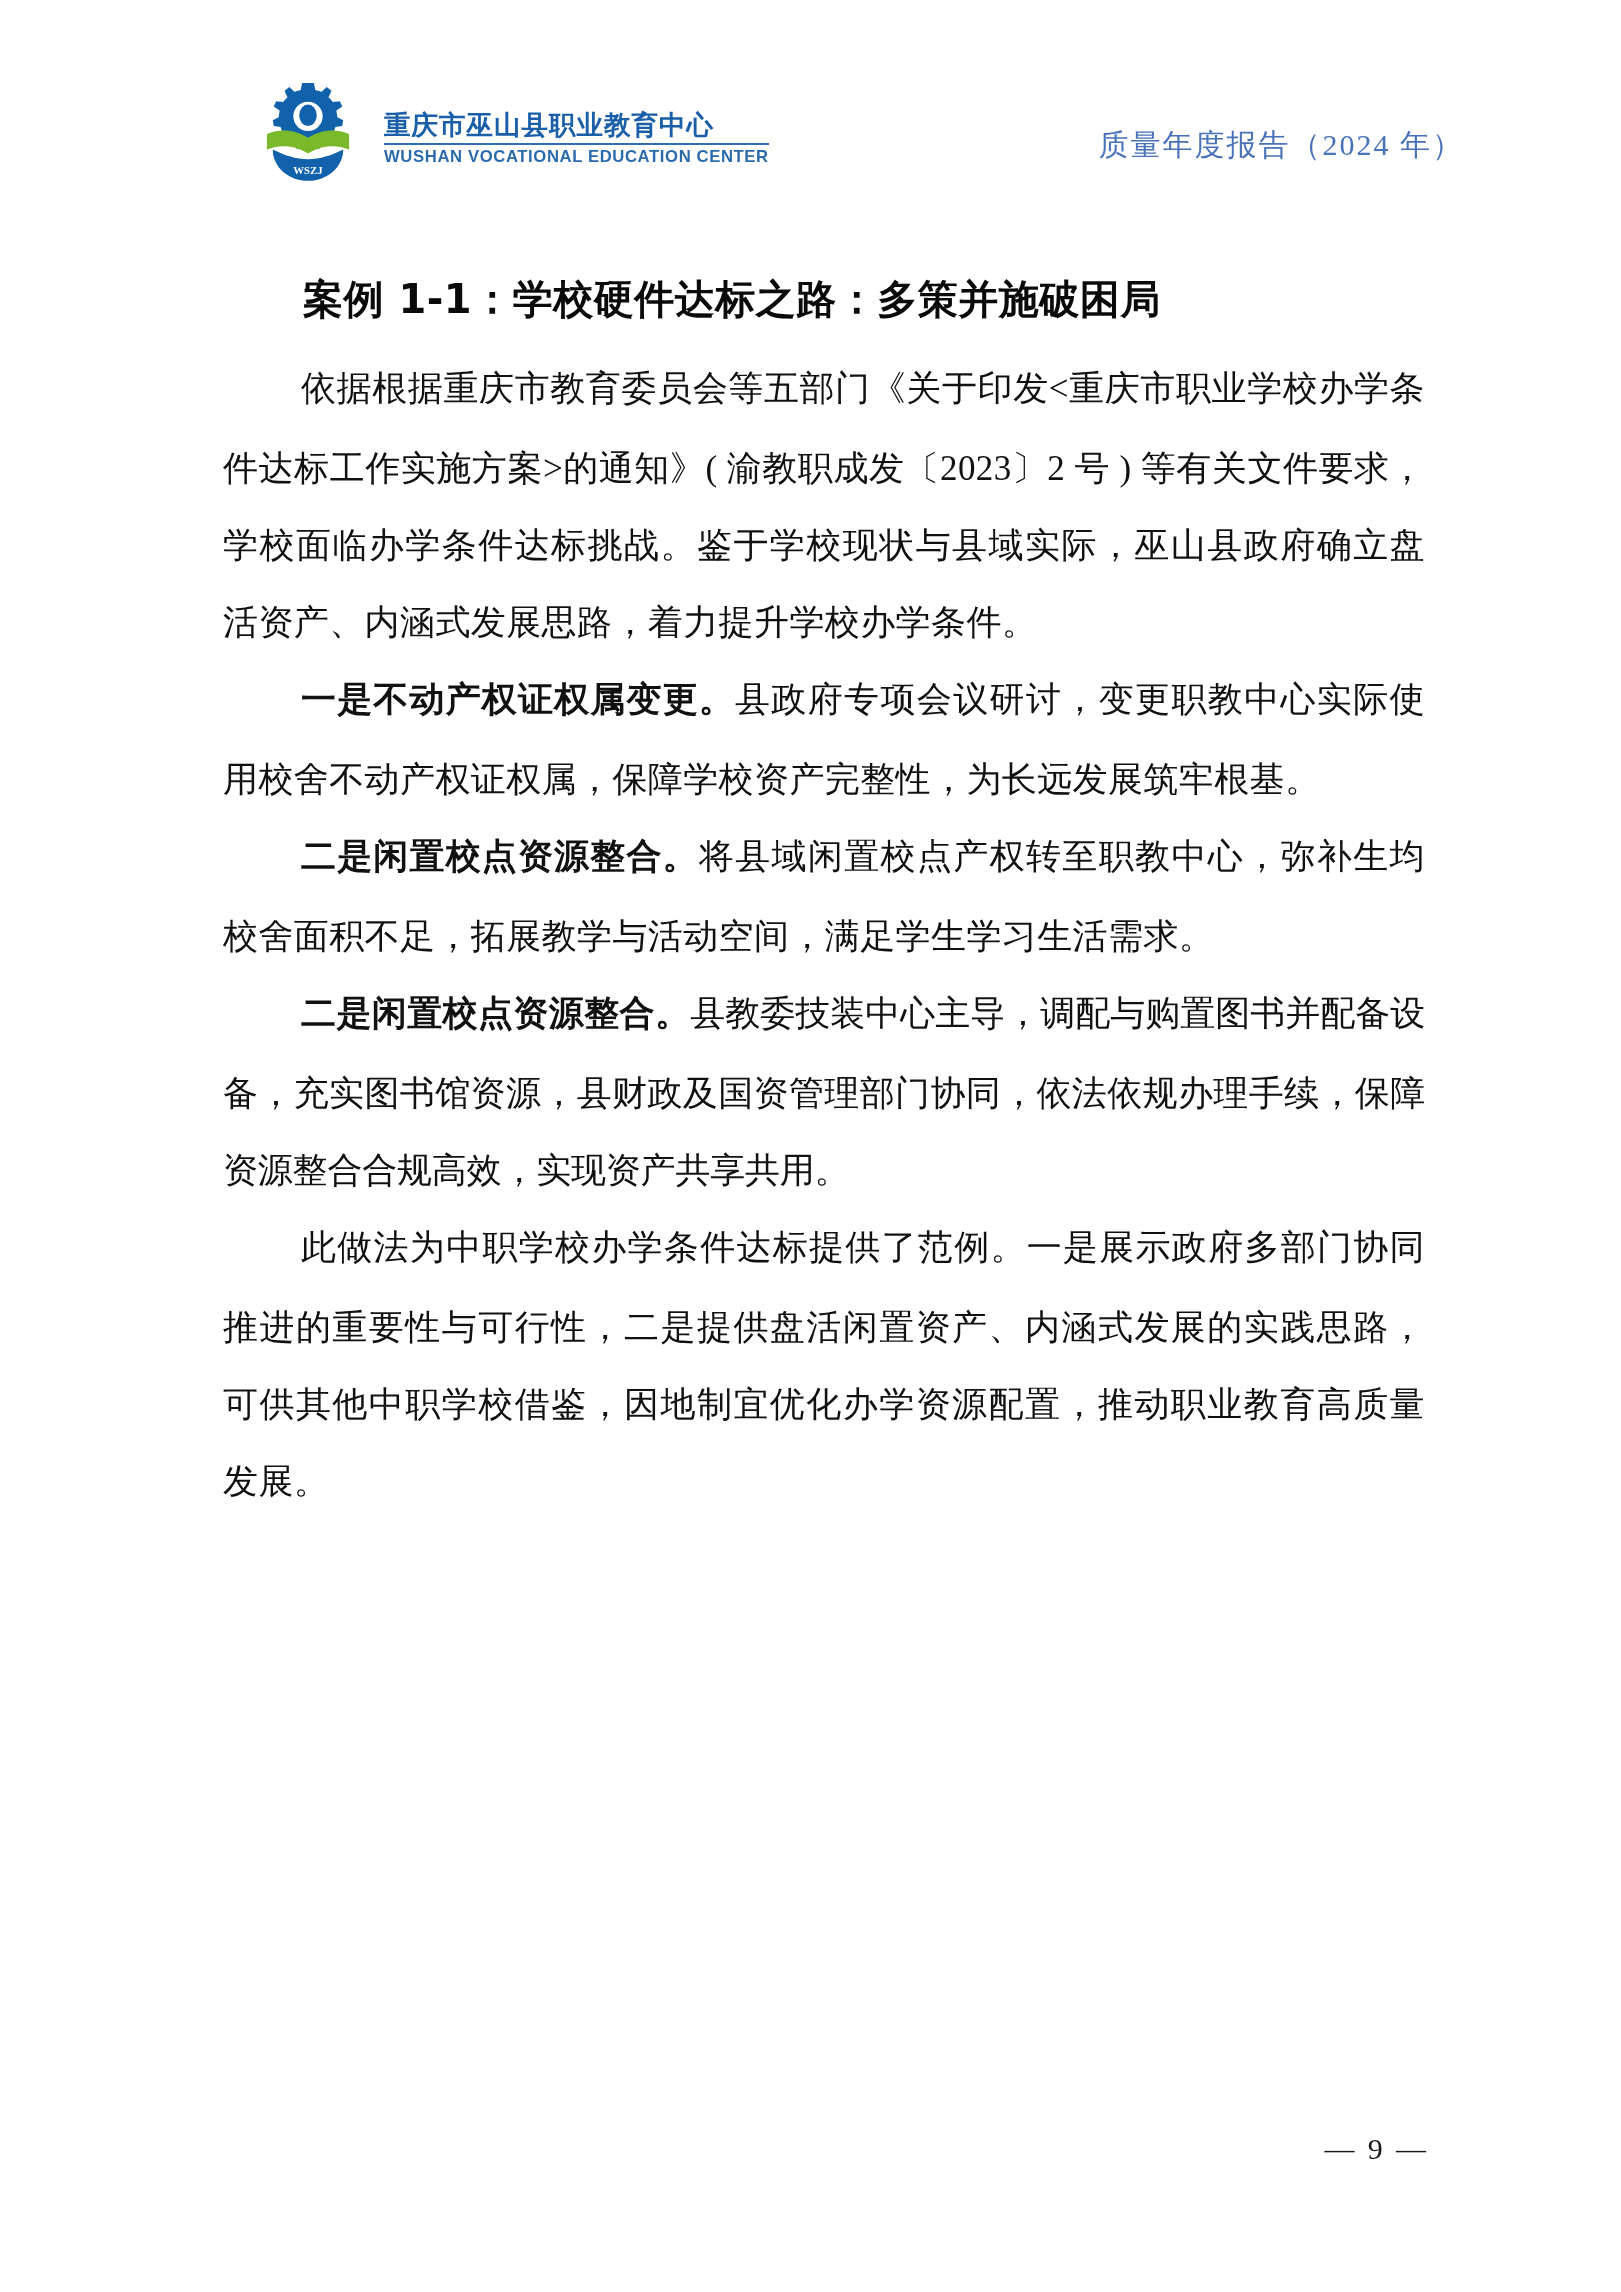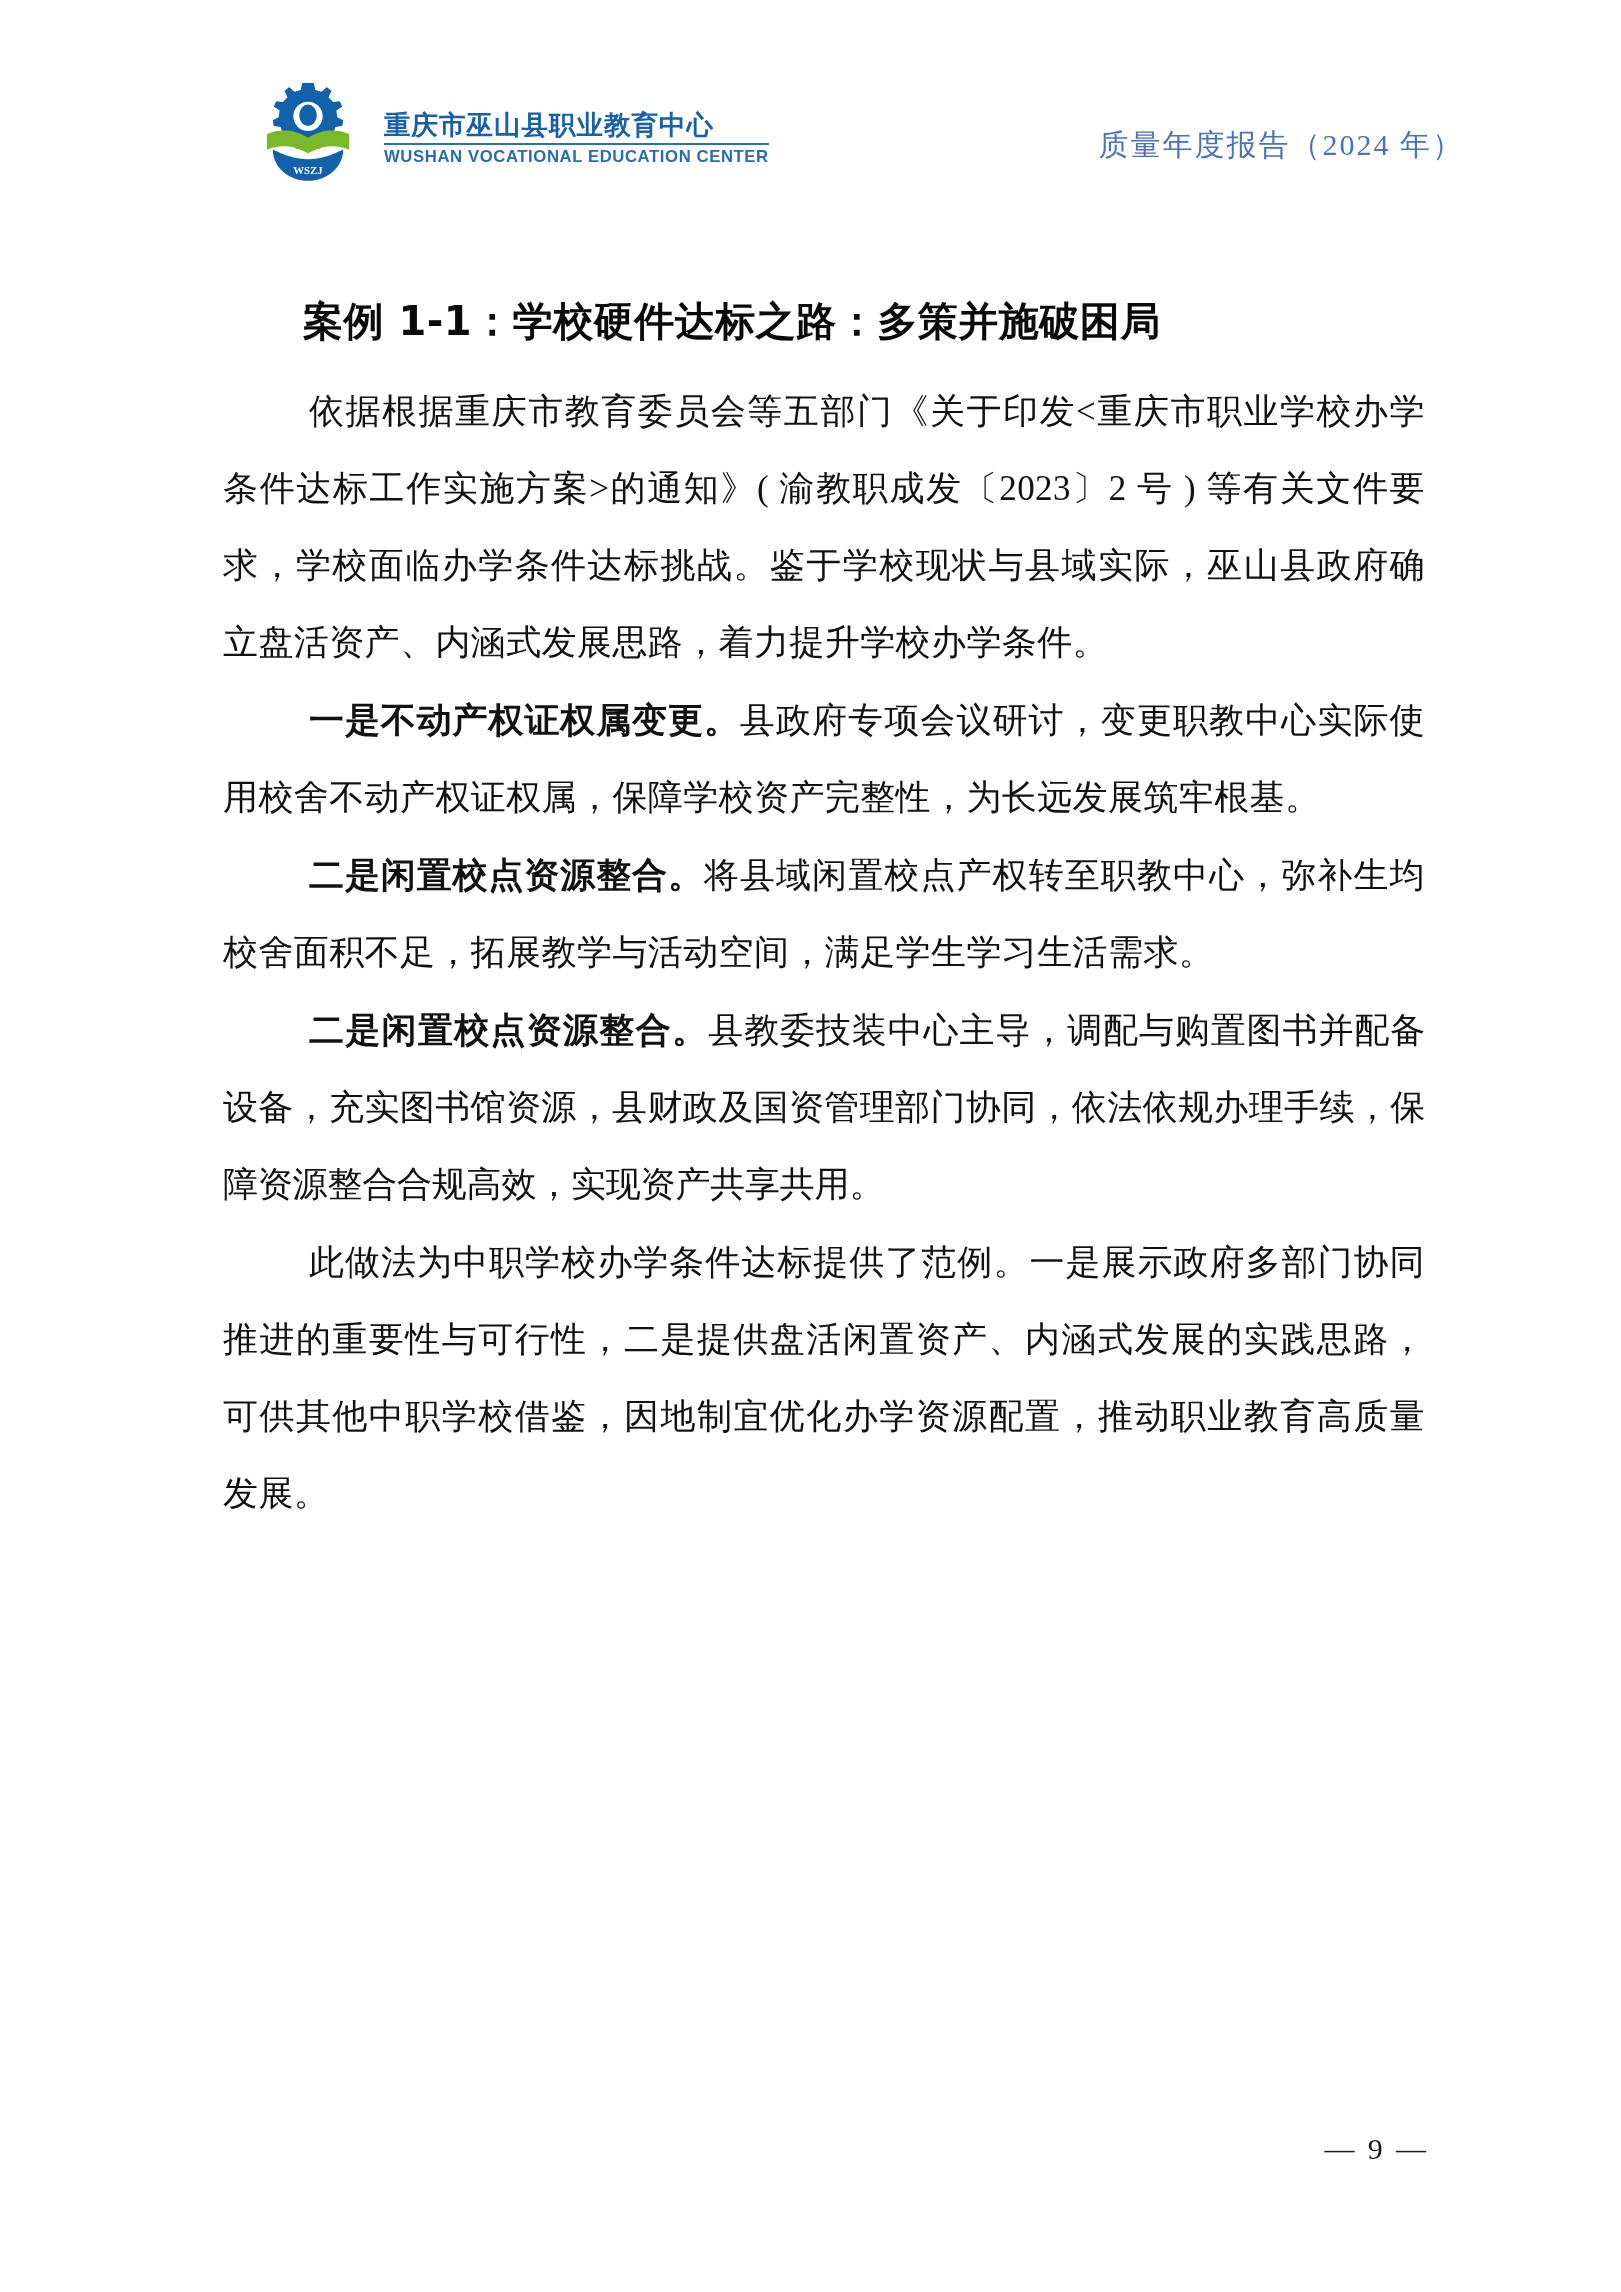--- a/index.html
+++ b/index.html
@@ -87,21 +87,21 @@
     font-size: 30px;
     color: #4a72b8;
     letter-spacing: 2px;
     white-space: nowrap;
   }
 
   
   .content {
     position: absolute;
     left: 223px;
-    top: 292px;
+    top: 270px;
     width: 1202px;
   }
 
   .doc-heading {
     font-family: "DejaVu Sans", sans-serif;
     font-weight: bold;
     font-size: 40px;
     color: #0a0a0a;
     line-height: 1.45;
     text-indent: 80px;
@@ -115,24 +115,23 @@
     color: #111111;
     line-height: 77px;
     text-indent: 78px;
     margin: 0;
     text-align: justify;
     text-justify: inter-ideograph;
     letter-spacing: 0.4px;
   }
 
   .para .lead {
-    font-family: Liberation Sans, sans-serif;
+    font-family: Liberation Mono, monospace;
     font-weight: bold;
     letter-spacing: 0.2px;
-    margin-left: 8px;
   }
 
   
   .para.dense {
     letter-spacing: -0.2px;
   }
 
   
   .page-footer {
     position: absolute;

